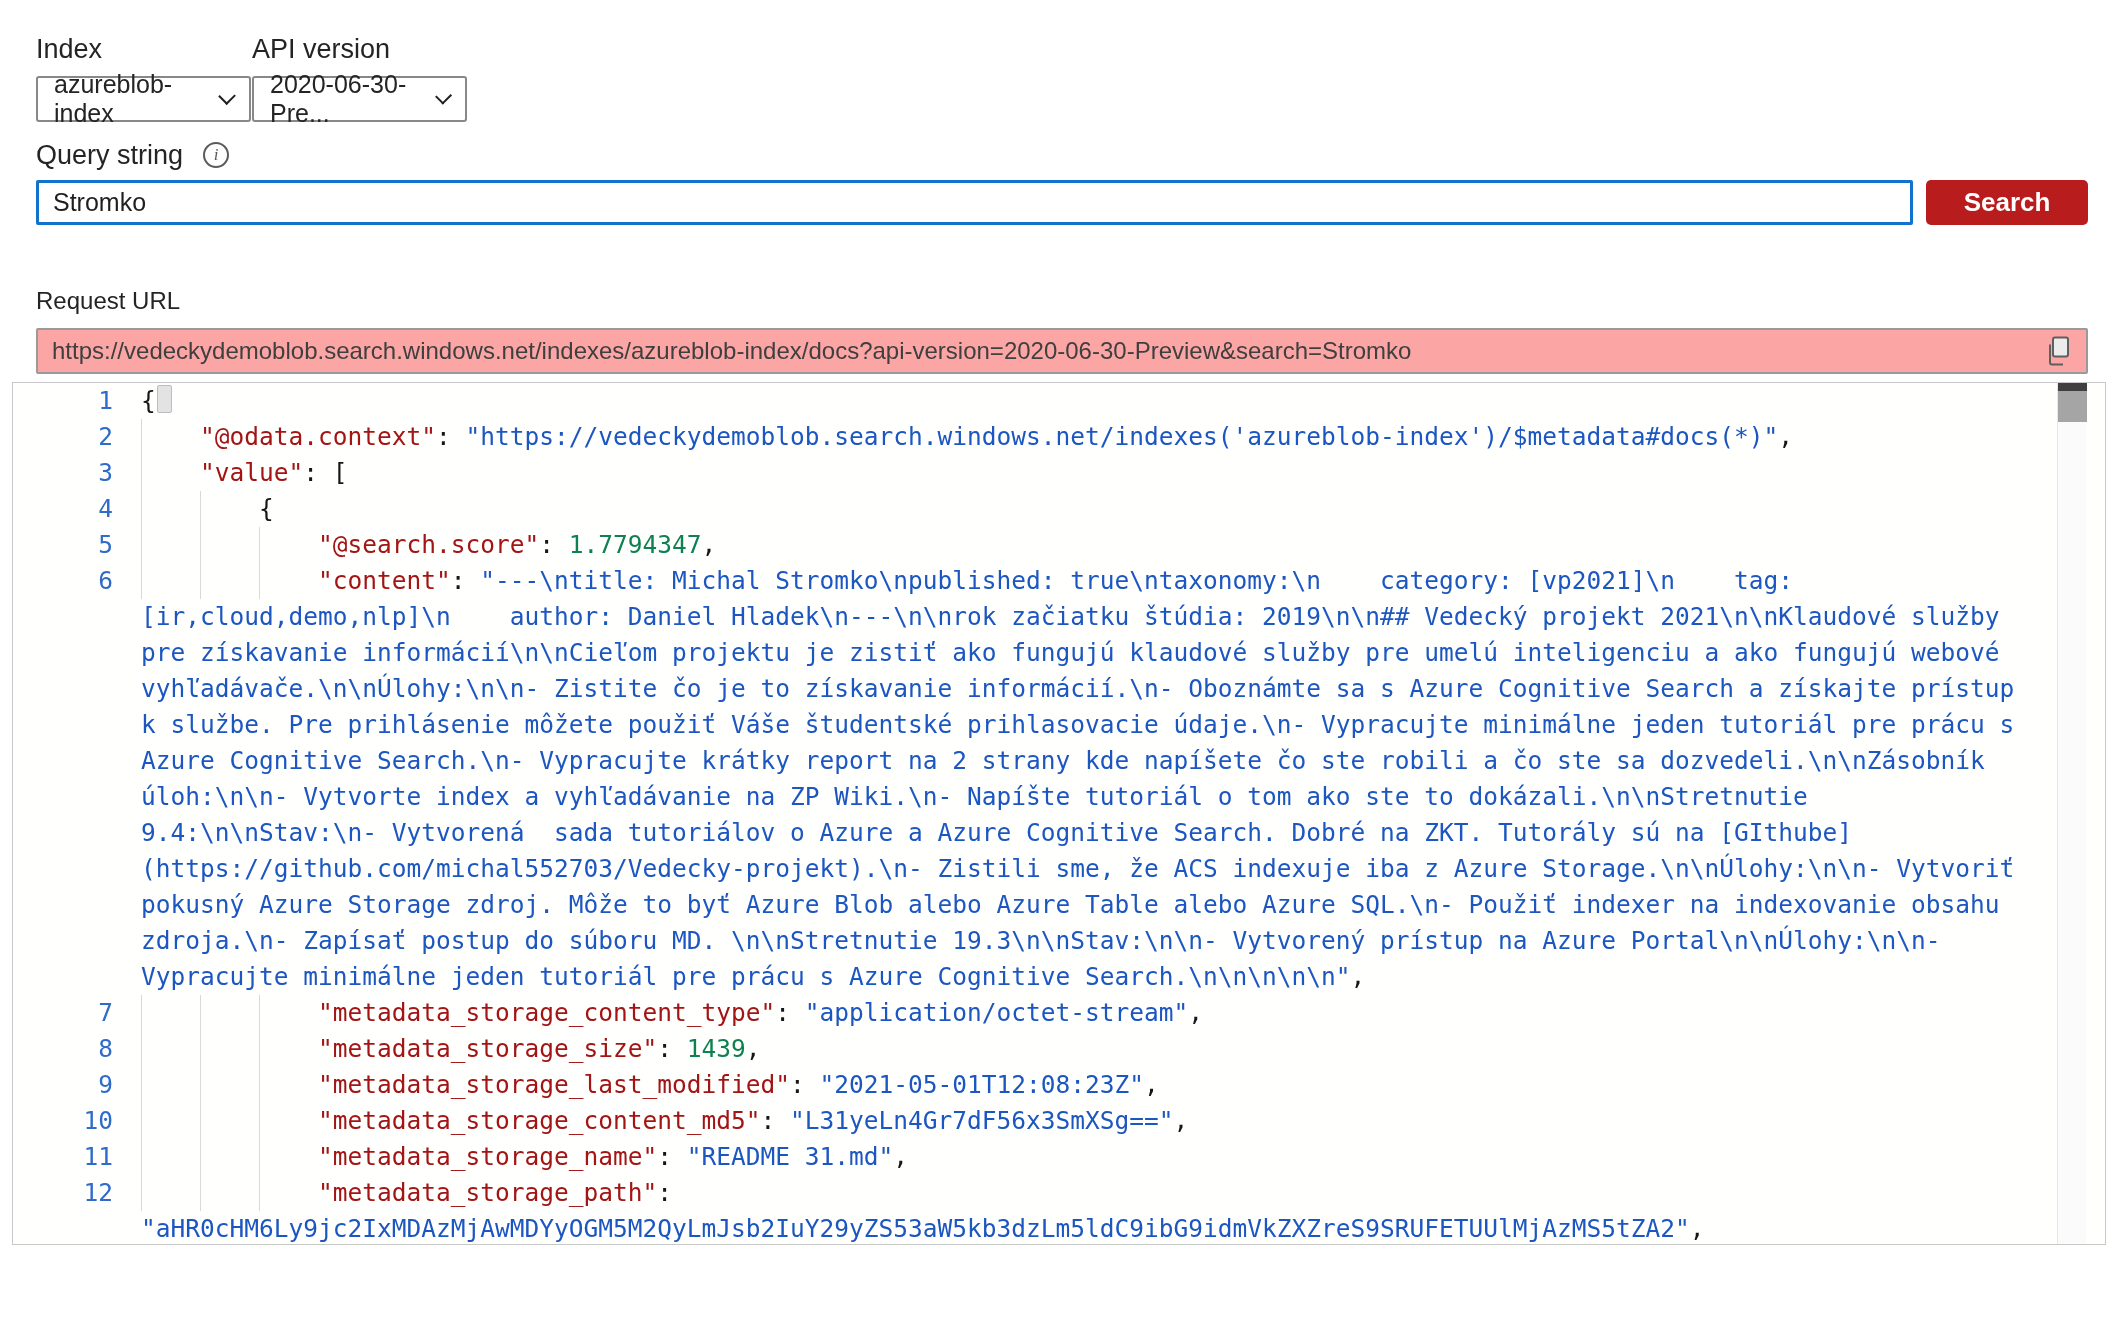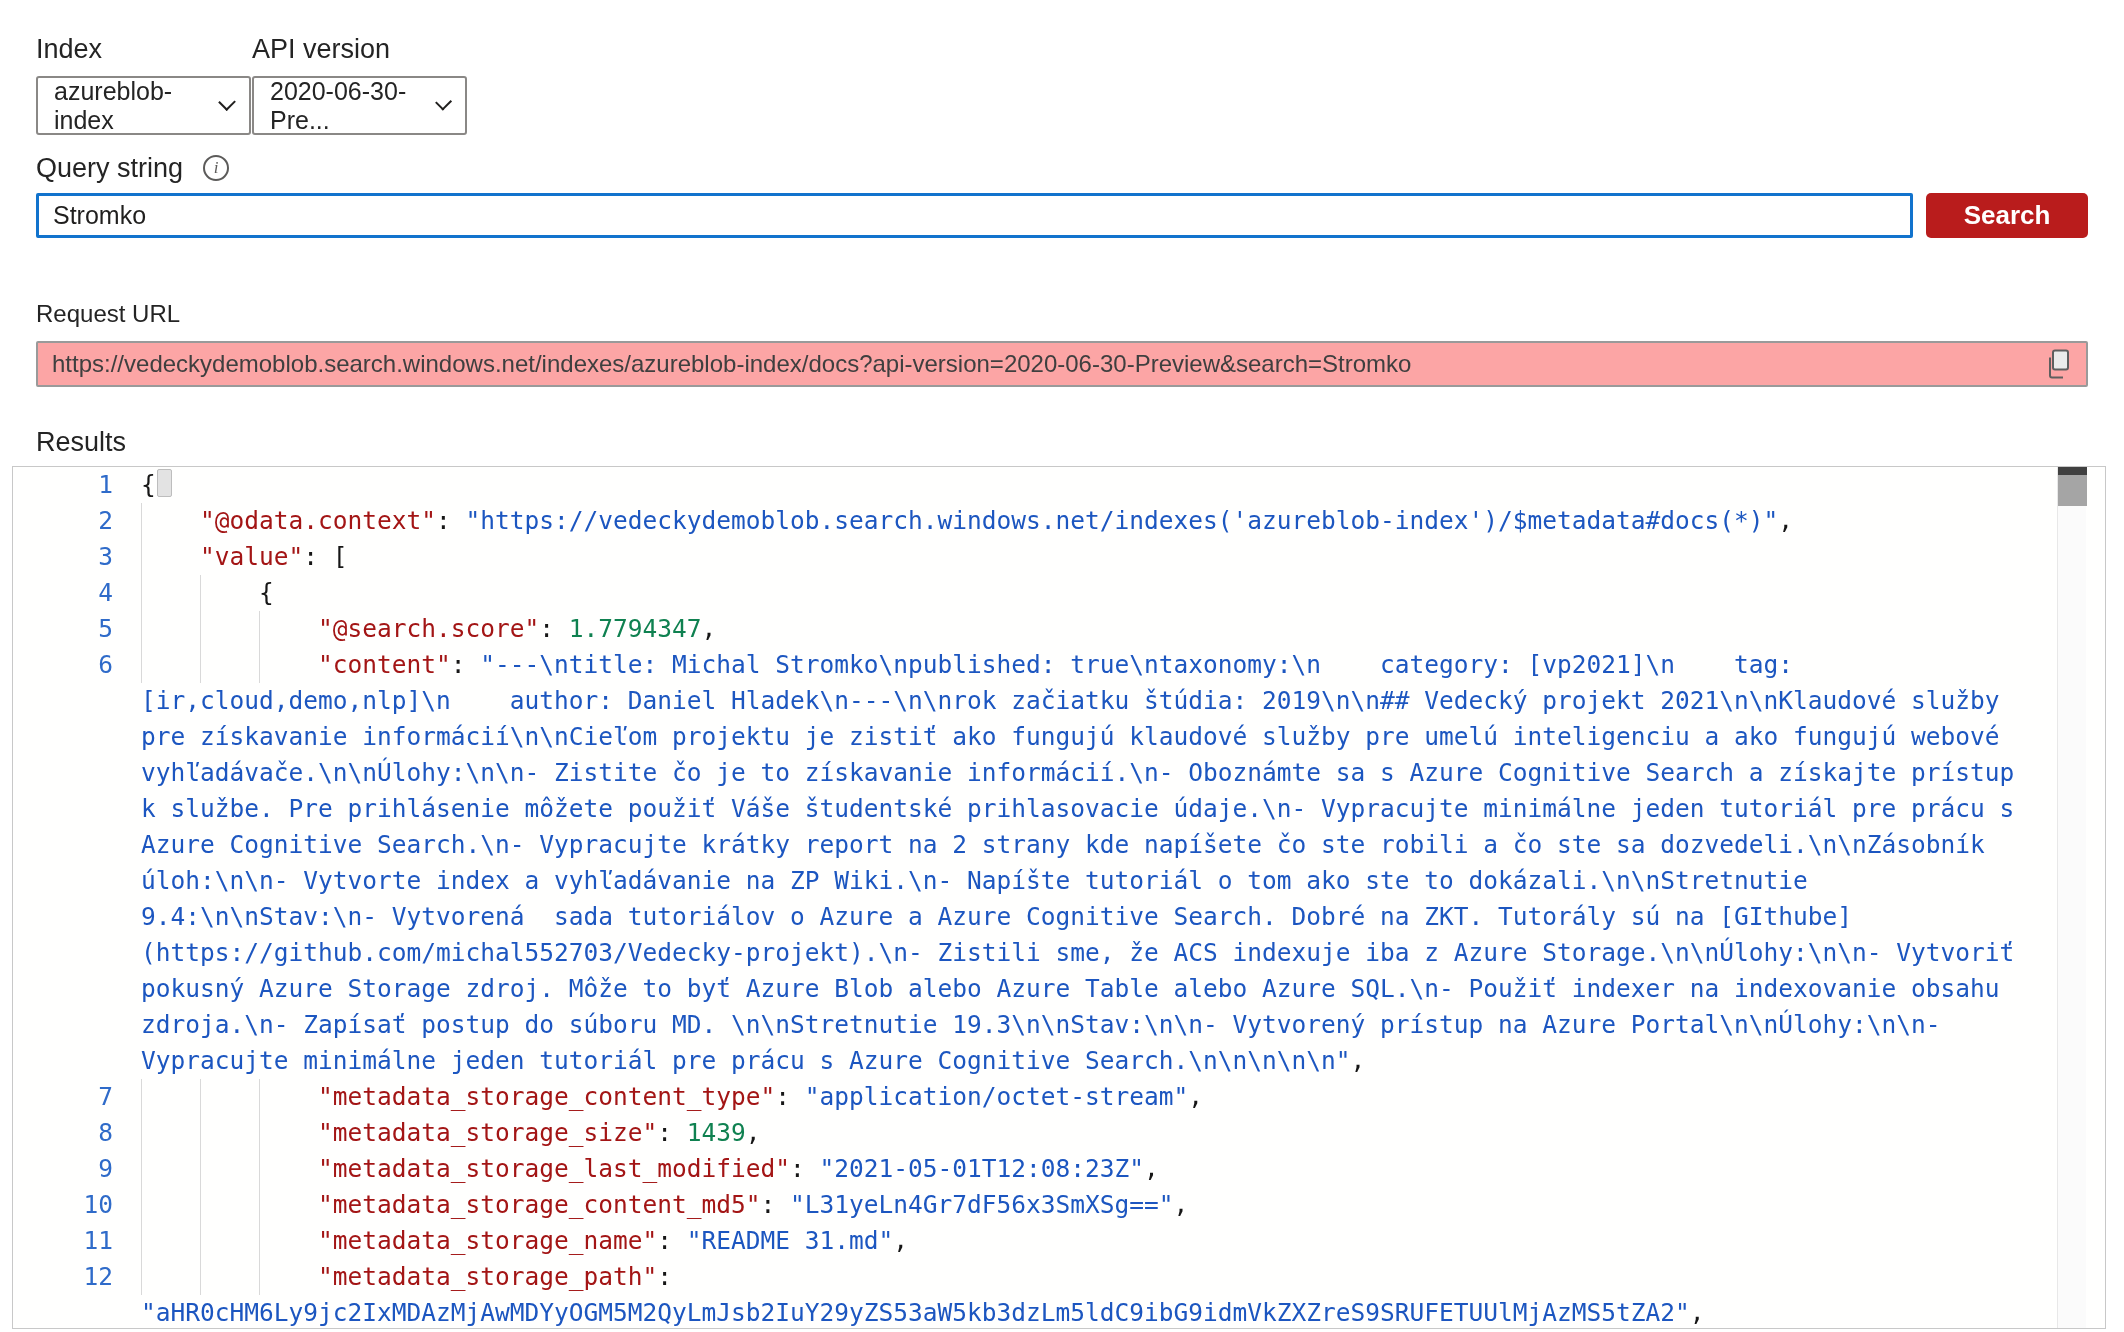--- a/index.html
+++ b/index.html
@@ -5,21 +5,21 @@
   * { box-sizing: border-box; margin: 0; padding: 0; }
   html, body { width: 2124px; height: 1332px; overflow: hidden; background: #ffffff; }
   body { font-family: "Liberation Sans", sans-serif; color: #242424; }
   .page { padding: 36px 36px 0 36px; width: 2124px; }
 
   
   .selectors { display: flex; gap: 1px; }
   .field { width: 215px; }
   .field-label { font-size: 27px; line-height: 27px; color: #242424; display: block; }
   .dropdown {
-    margin-top: 13px; height: 59px; border: 2px solid #8a8886; border-radius: 3px;
+    margin-top: 13px; height: 46px; border: 2px solid #8a8886; border-radius: 3px;
     display: flex; align-items: center; justify-content: space-between;
     padding: 12px 16px; font-size: 25px; background: #fff; cursor: default;
   }
   .chevron {
     width: 13px; height: 13px; border-right: 2.5px solid #201f1e; border-bottom: 2.5px solid #201f1e;
     transform: rotate(45deg) translate(-3px,-3px); margin-top: 2px;
   }
 
   
   .query-label-row { margin-top: 20px; display: flex; align-items: flex-start; gap: 20px; }
@@ -122,21 +122,20 @@
   <div class="url-bar">
     <span class="url-text">https://vedeckydemoblob.search.windows.net/indexes/azureblob-index/docs?api-version=2020-06-30-Preview&amp;search=Stromko</span>
     <span class="copy-icon">
       <svg width="26" height="30" viewBox="0 0 26 30">
         <rect x="7" y="1.5" width="15" height="19" rx="2" fill="#ebebeb" stroke="#5f5f5f" stroke-width="2"></rect>
         <path d="M4 8.5 L4 26.5 a2 2 0 0 0 2 2 L17 28.5" fill="none" stroke="#5f5f5f" stroke-width="2"></path>
       </svg>
     </span>
   </div>
 
-  <span class="results-label">Results</span>
   <div class="editor">
     <div class="code">
         <div class="cl">
           <div class="gut">1</div>
           <div class="ct"><span class="tk-pun">{</span><span class="cursor-box"></span></div>
         </div>
         <div class="cl">
           <div class="gut">2</div>
           <div class="ct"><span class="tk-ws">    </span><span class="tk-key">"@odata.context"</span><span class="tk-pun">: </span><span class="tk-str">"</span><span class="tk-link">https://vedeckydemoblob.search.windows.net/indexes('azureblob-index')/$metadata#docs(*)</span><span class="tk-str">"</span><span class="tk-pun">,</span></div>
         </div>

